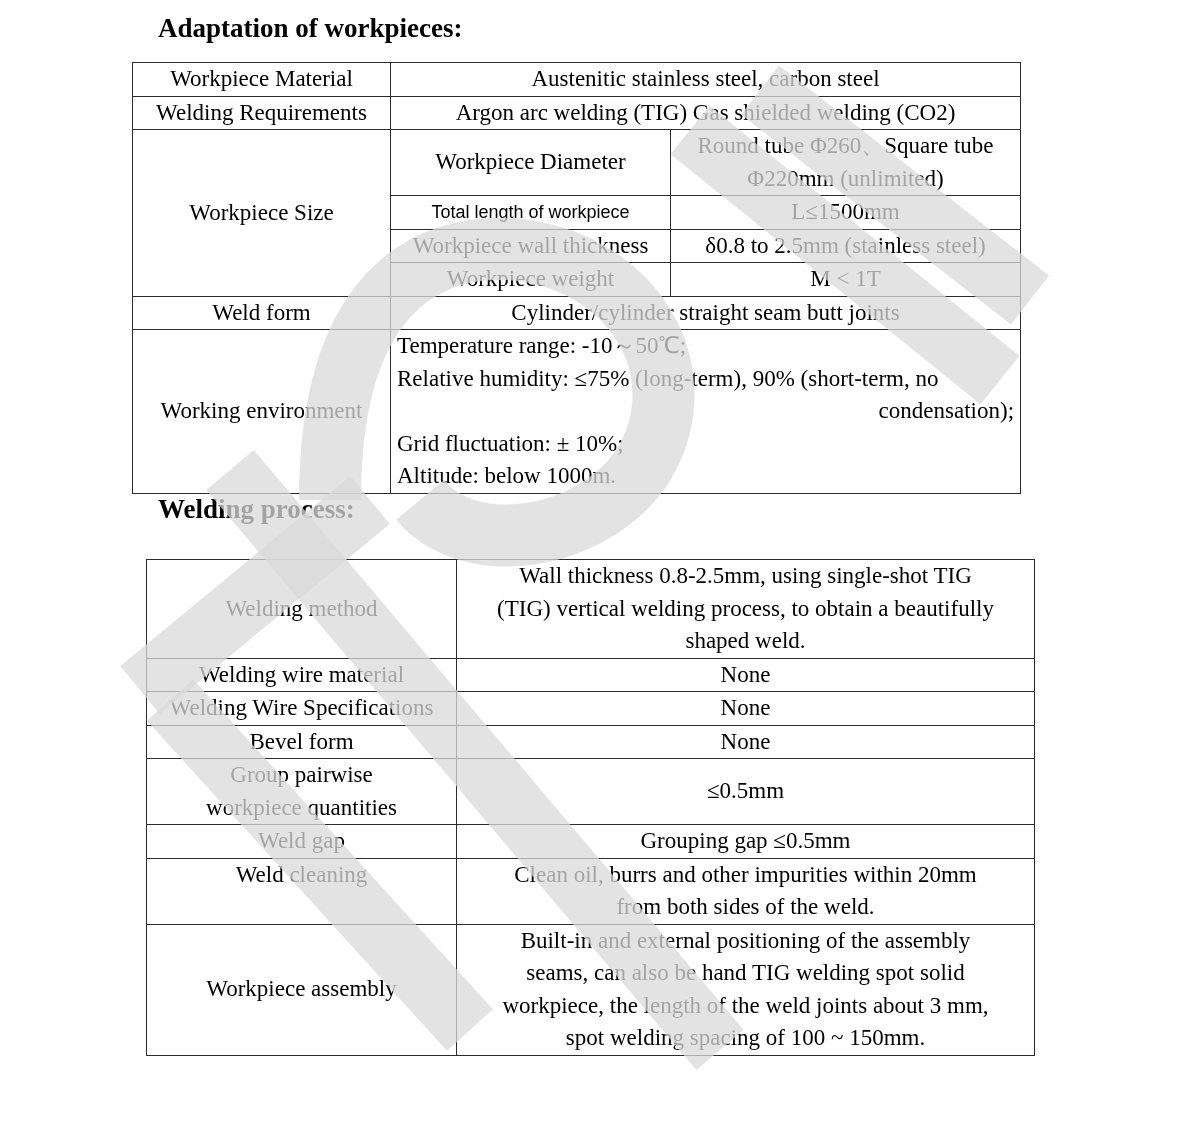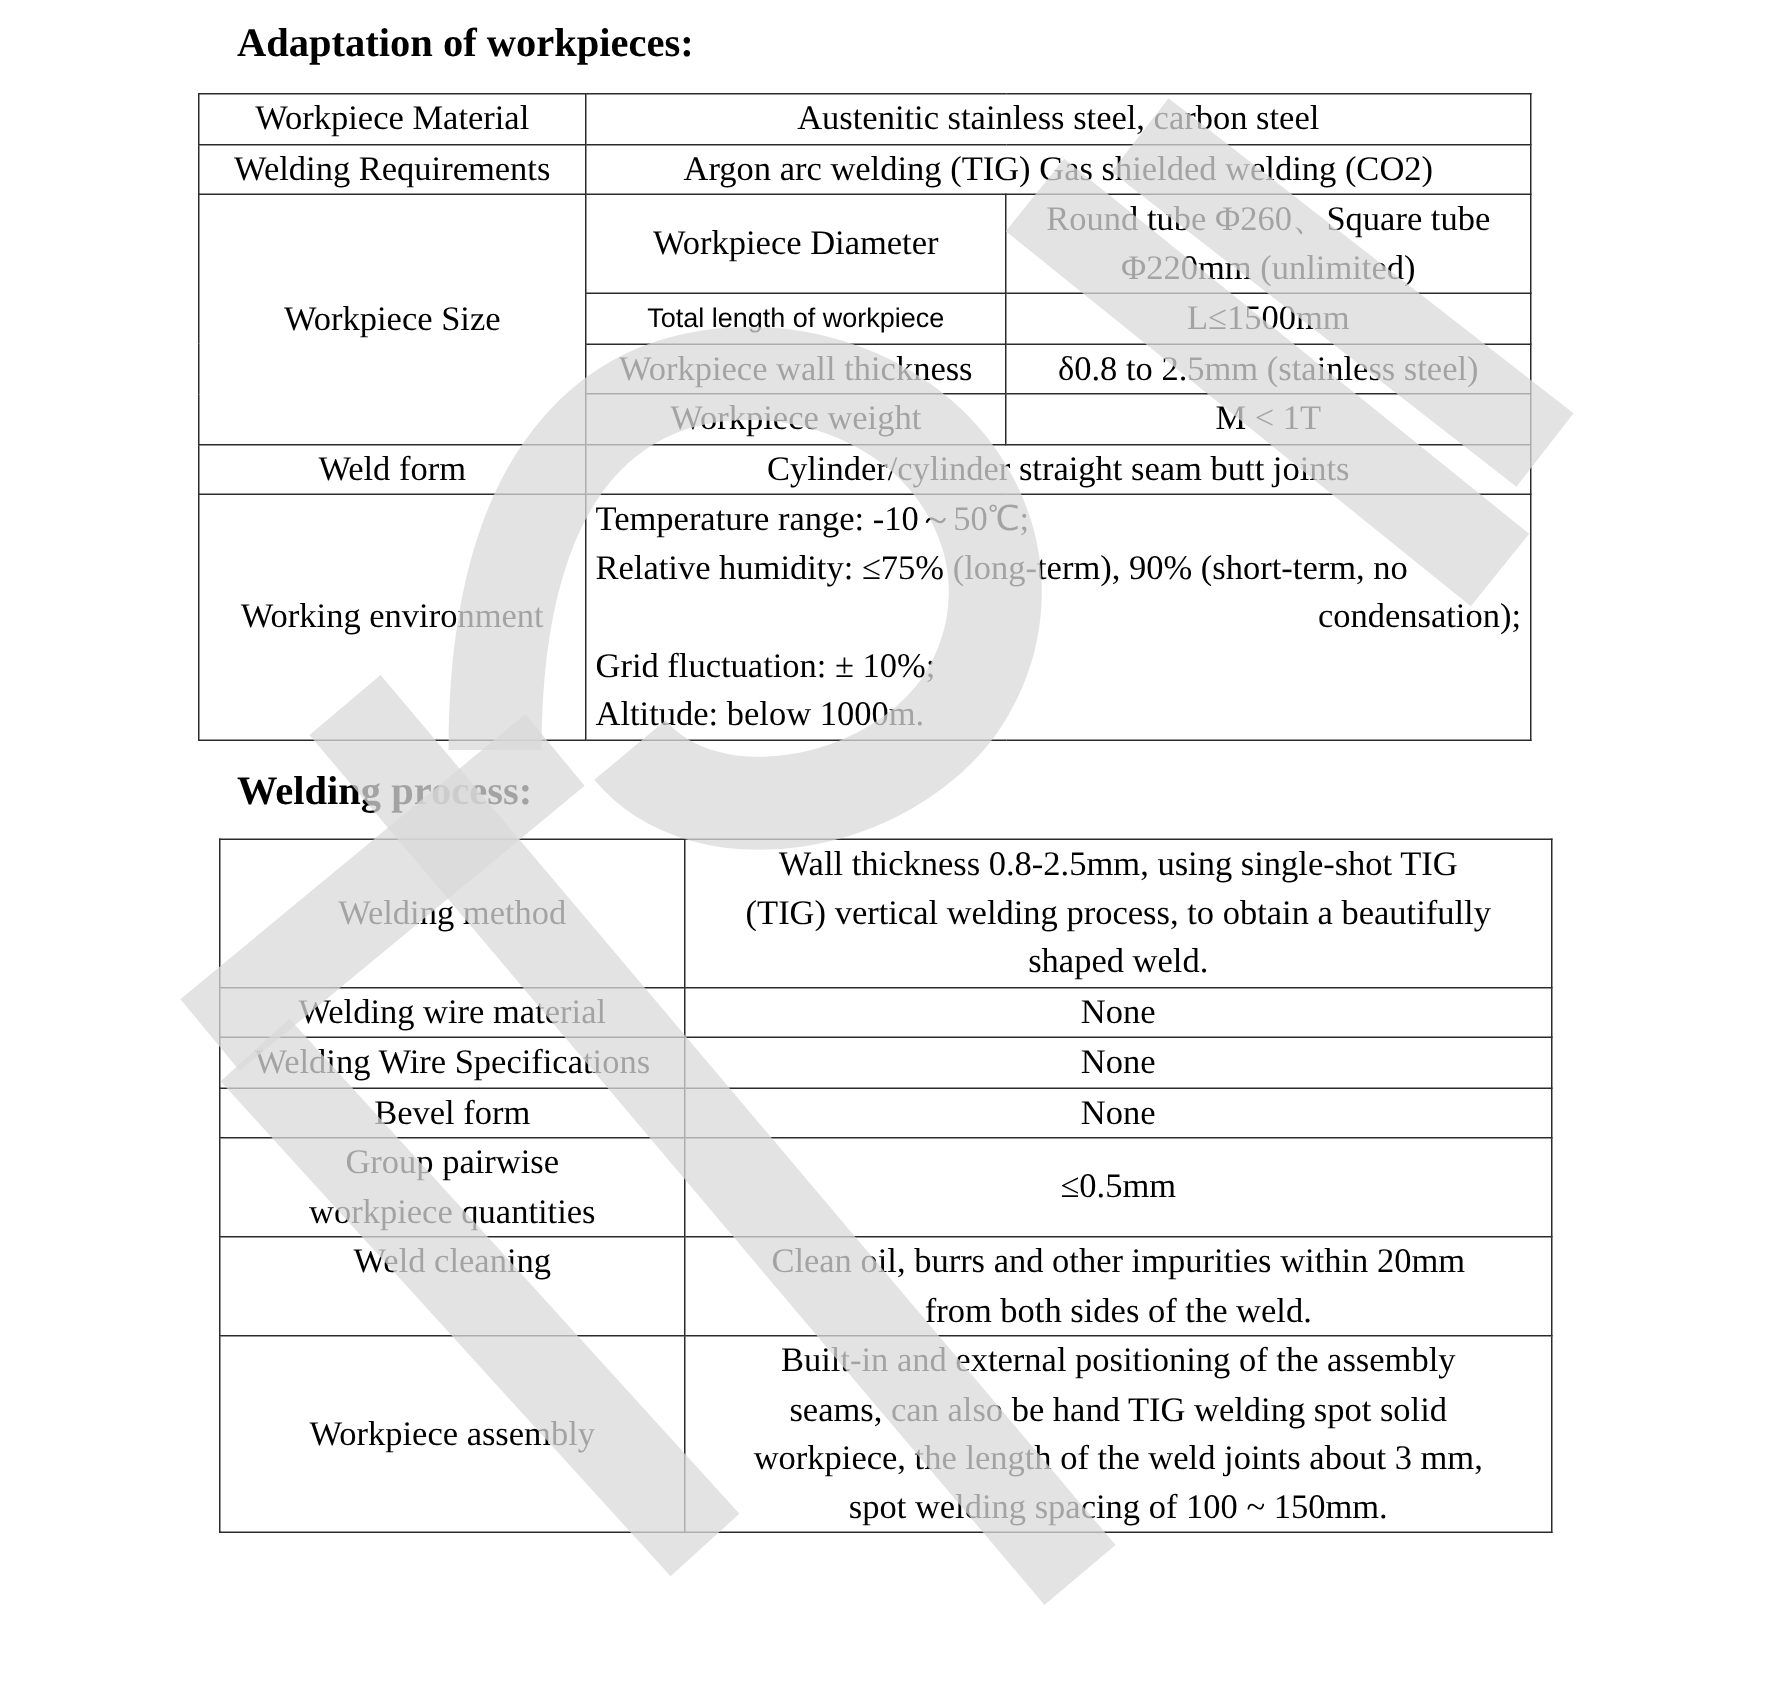--- a/index.html
+++ b/index.html
@@ -10,21 +10,21 @@
   .watermark {
     position: absolute; left: 0; top: 0; width: 1184px; height: 1130px;
     pointer-events: none; z-index: 2;
   }
   .section-title {
     position: absolute; left: 158px; margin: 0;
     font-family: "Liberation Serif", serif; font-weight: bold;
     font-size: 27px; line-height: 32px; z-index: 1;
   }
   #title-1 { top: 12px; }
-  #title-2 { top: 511px; text-align: right; }
+  #title-2 { top: 493px; text-align: right; }
   table {
     position: absolute; border-collapse: collapse; table-layout: fixed;
     z-index: 1; background: transparent;
   }
   td {
     border: 1.5px solid #2b2b2b; text-align: center; vertical-align: middle;
     font-size: 23px; line-height: 32.5px; padding: 0 6px; box-sizing: border-box;
   }
   #table-1 { left: 132px; top: 62px; width: 888px; }
   #table-2 { left: 146px; top: 559px; width: 888px; }
@@ -146,20 +146,28 @@
       <tr>
         <td>
           <span class="env-line">Group pairwise</span>
           <span class="env-line">workpiece quantities</span>
         </td>
         <td>
           <span class="env-line">≤0.5mm</span>
         </td>
       </tr>
       <tr>
+        <td>
+          <span class="env-line">Weld gap</span>
+        </td>
+        <td>
+          <span class="env-line">Grouping gap ≤0.5mm</span>
+        </td>
+      </tr>
+      <tr>
         <td style="vertical-align: top;">
           <span class="env-line">Weld cleaning</span>
         </td>
         <td>
           <span class="env-line">Clean oil, burrs and other impurities within 20mm</span>
           <span class="env-line">from both sides of the weld.</span>
         </td>
       </tr>
       <tr>
         <td>

